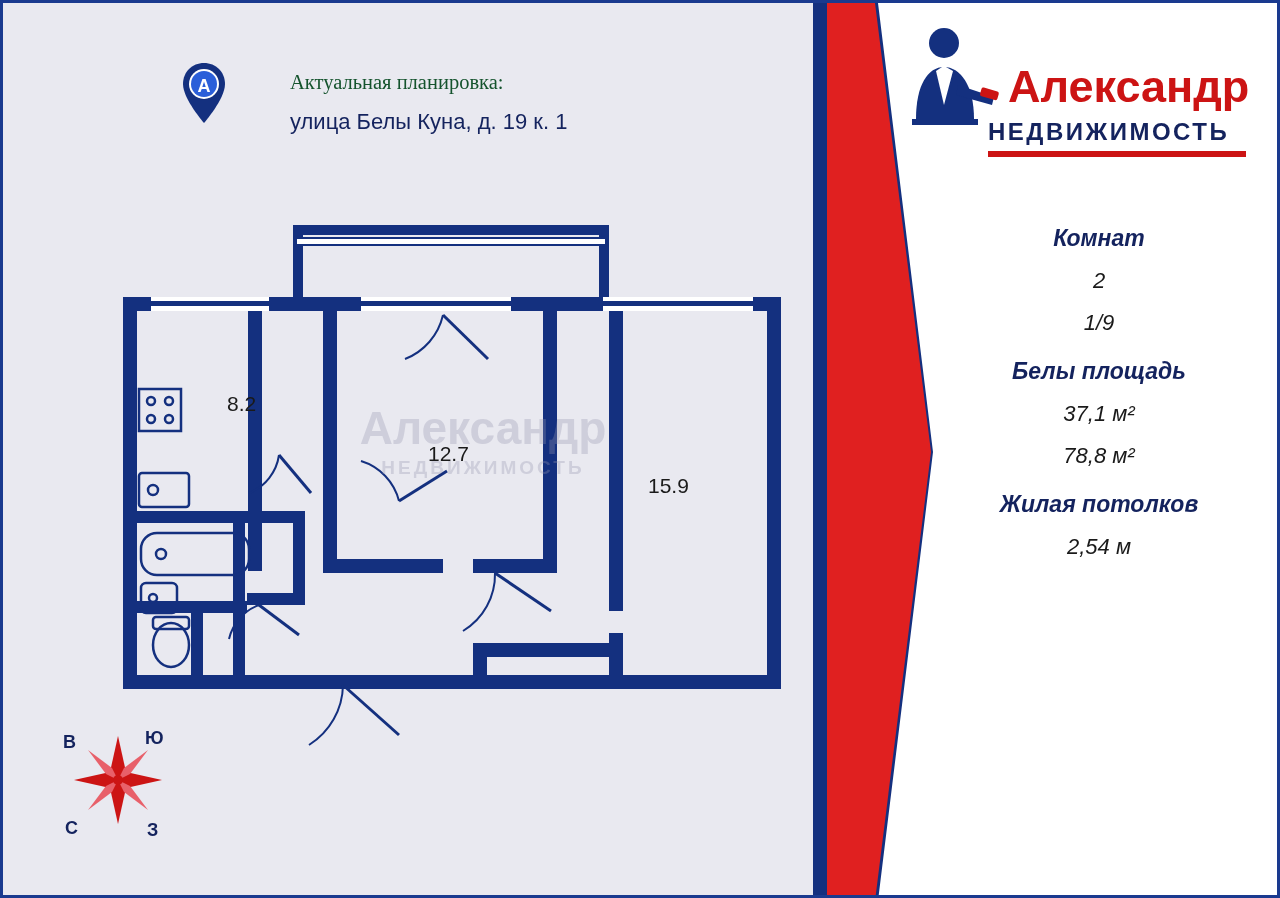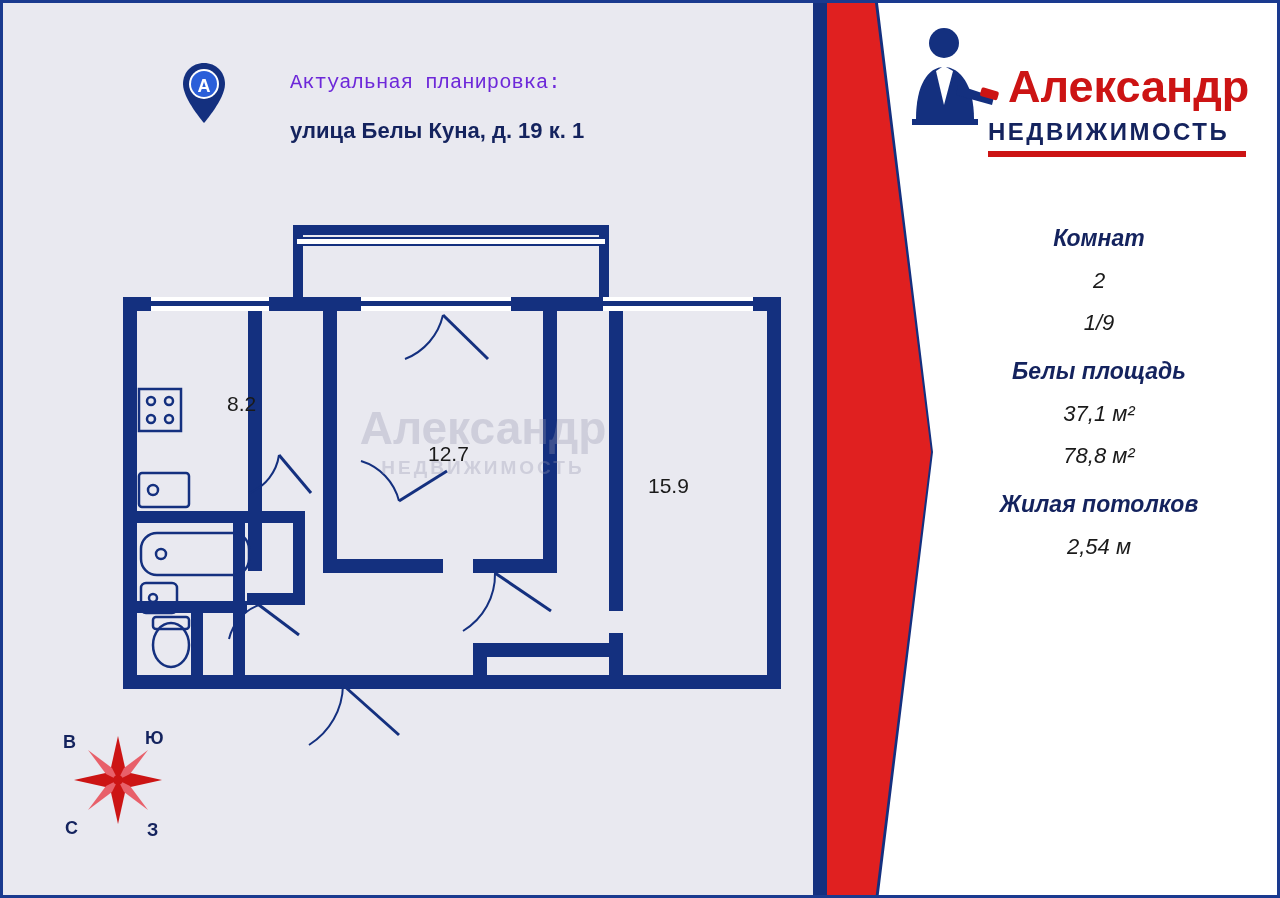--- a/index.html
+++ b/index.html
@@ -37,27 +37,27 @@
     z-index: 5;
   }
   .title-block {
     position: absolute;
     left: 287px;
     top: 68px;
     z-index: 5;
   }
   .title-sub {
     font-size: 20.5px;
-    color: #6d28d9;
-    margin-bottom: 24px;
-    font-family: Liberation Mono, monospace;
+    color: #14532d;
+    margin-bottom: 15px;
+    font-family: Liberation Serif, serif;
   }
   .title-main {
     font-size: 22px;
-    font-weight: bold;
+    font-weight: normal;
     color: #14235e;
     font-family: "Liberation Sans", sans-serif;
   }
   
   .logo {
     position: absolute;
     left: 893px;
     top: 20px;
     width: 350px;
     height: 140px;

